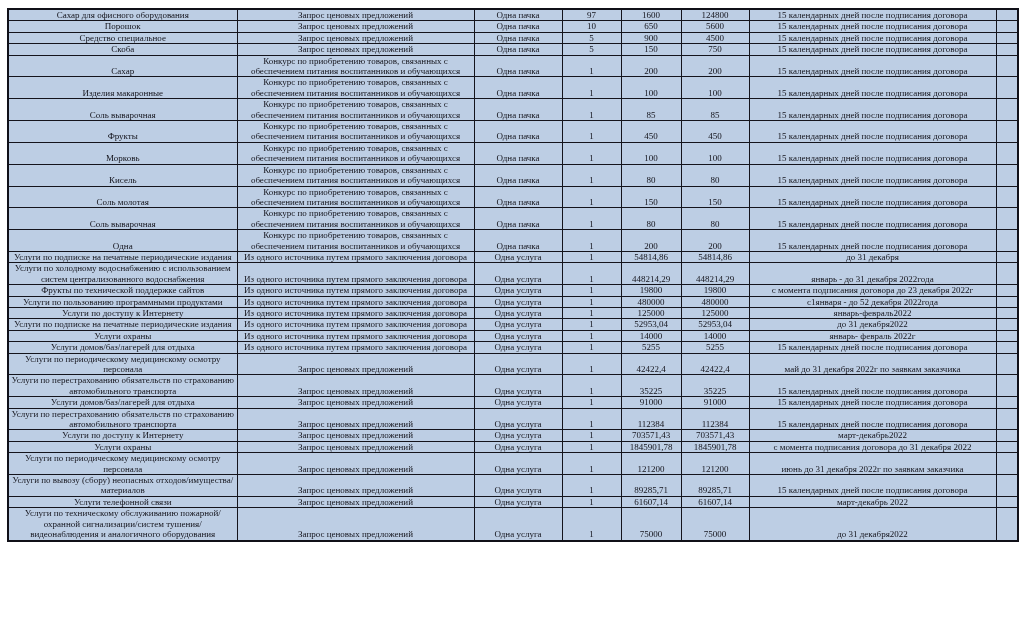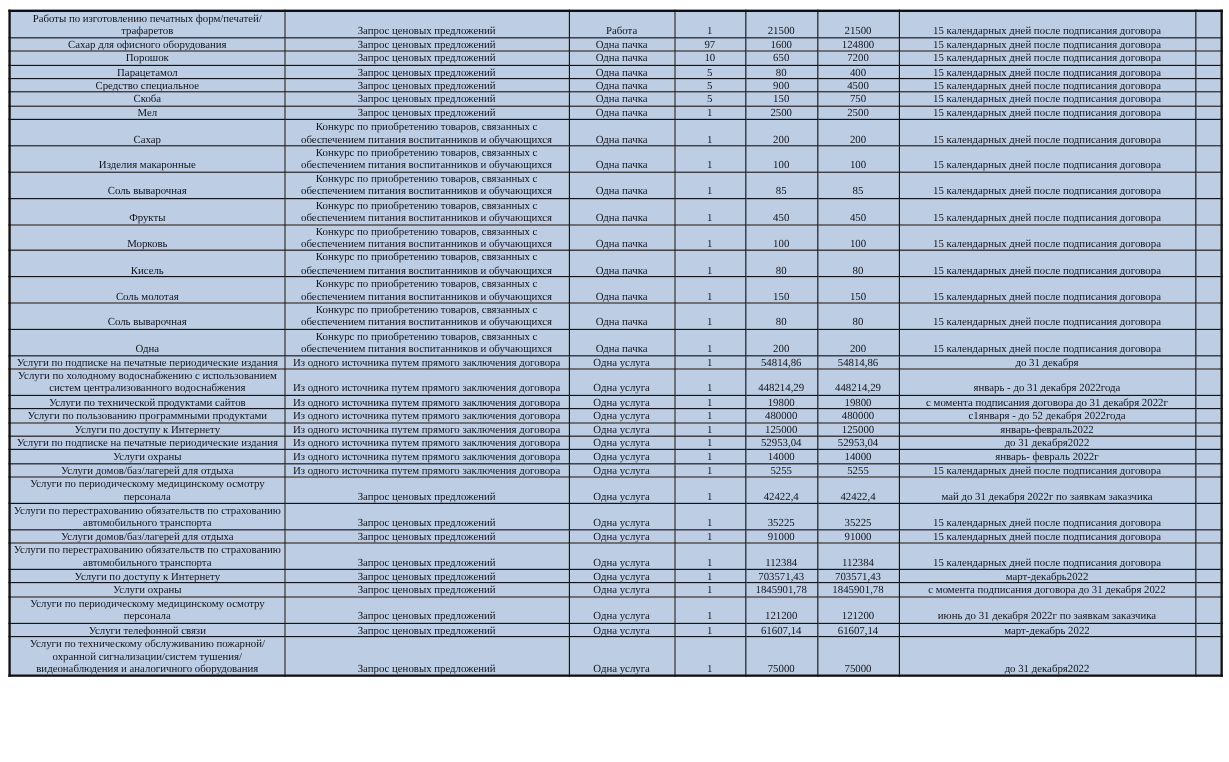--- a/index.html
+++ b/index.html
@@ -29,56 +29,36 @@
       <col style="width:237px">
       <col style="width:88px">
       <col style="width:59px">
       <col style="width:60px">
       <col style="width:68px">
       <col style="width:247px">
       <col style="width:22px">
     </colgroup>
     <tbody>
         <tr>
-          <td>Работы по изготовлению печатных форм/печатей/трафаретов</td>
-          <td>Запрос ценовых предложений</td>
-          <td>Работа</td>
-          <td>1</td>
-          <td>21500</td>
-          <td>21500</td>
-          <td>15 календарных дней после подписания договора</td>
-          <td></td>
-        </tr>
-        <tr>
           <td>Сахар для офисного оборудования</td>
           <td>Запрос ценовых предложений</td>
           <td>Одна пачка</td>
           <td>97</td>
           <td>1600</td>
           <td>124800</td>
           <td>15 календарных дней после подписания договора</td>
           <td></td>
         </tr>
         <tr>
           <td>Порошок</td>
           <td>Запрос ценовых предложений</td>
           <td>Одна пачка</td>
           <td>10</td>
           <td>650</td>
-          <td>7200</td>
-          <td>15 календарных дней после подписания договора</td>
-          <td></td>
-        </tr>
-        <tr>
-          <td>Парацетамол</td>
-          <td>Запрос ценовых предложений</td>
-          <td>Одна пачка</td>
-          <td>5</td>
-          <td>80</td>
-          <td>400</td>
+          <td>5600</td>
           <td>15 календарных дней после подписания договора</td>
           <td></td>
         </tr>
         <tr>
           <td>Средство специальное</td>
           <td>Запрос ценовых предложений</td>
           <td>Одна пачка</td>
           <td>5</td>
           <td>900</td>
           <td>4500</td>
@@ -89,30 +69,20 @@
           <td>Скоба</td>
           <td>Запрос ценовых предложений</td>
           <td>Одна пачка</td>
           <td>5</td>
           <td>150</td>
           <td>750</td>
           <td>15 календарных дней после подписания договора</td>
           <td></td>
         </tr>
         <tr>
-          <td>Мел</td>
-          <td>Запрос ценовых предложений</td>
-          <td>Одна пачка</td>
-          <td>1</td>
-          <td>2500</td>
-          <td>2500</td>
-          <td>15 календарных дней после подписания договора</td>
-          <td></td>
-        </tr>
-        <tr>
           <td>Сахар</td>
           <td>Конкурс по приобретению товаров, связанных с обеспечением питания воспитанников и обучающихся</td>
           <td>Одна пачка</td>
           <td>1</td>
           <td>200</td>
           <td>200</td>
           <td>15 календарных дней после подписания договора</td>
           <td></td>
         </tr>
         <tr>
@@ -209,27 +179,27 @@
           <td>Услуги по холодному водоснабжению с использованием систем централизованного водоснабжения</td>
           <td>Из одного источника путем прямого заключения договора</td>
           <td>Одна услуга</td>
           <td>1</td>
           <td>448214,29</td>
           <td>448214,29</td>
           <td>январь - до 31 декабря 2022года</td>
           <td></td>
         </tr>
         <tr>
-          <td>Услуги по технической продуктами сайтов</td>
+          <td>Фрукты по технической поддержке сайтов</td>
           <td>Из одного источника путем прямого заключения договора</td>
           <td>Одна услуга</td>
           <td>1</td>
           <td>19800</td>
           <td>19800</td>
-          <td>с момента подписания договора до 31 декабря 2022г</td>
+          <td>с момента подписания договора до 23 декабря 2022г</td>
           <td></td>
         </tr>
         <tr>
           <td>Услуги по пользованию программными продуктами</td>
           <td>Из одного источника путем прямого заключения договора</td>
           <td>Одна услуга</td>
           <td>1</td>
           <td>480000</td>
           <td>480000</td>
           <td>с1января - до 52 декабря 2022года</td>
@@ -336,20 +306,30 @@
           <td></td>
         </tr>
         <tr>
           <td>Услуги по периодическому медицинскому осмотру персонала</td>
           <td>Запрос ценовых предложений</td>
           <td>Одна услуга</td>
           <td>1</td>
           <td>121200</td>
           <td>121200</td>
           <td>июнь до 31 декабря 2022г по заявкам заказчика</td>
+          <td></td>
+        </tr>
+        <tr>
+          <td>Услуги по вывозу (сбору) неопасных отходов/имущества/материалов</td>
+          <td>Запрос ценовых предложений</td>
+          <td>Одна услуга</td>
+          <td>1</td>
+          <td>89285,71</td>
+          <td>89285,71</td>
+          <td>15 календарных дней после подписания договора</td>
           <td></td>
         </tr>
         <tr>
           <td>Услуги телефонной связи</td>
           <td>Запрос ценовых предложений</td>
           <td>Одна услуга</td>
           <td>1</td>
           <td>61607,14</td>
           <td>61607,14</td>
           <td>март-декабрь 2022</td>

